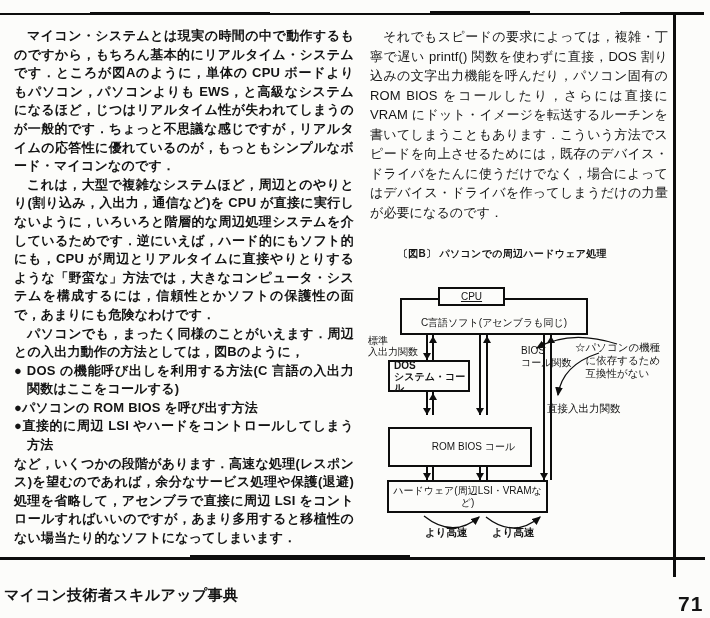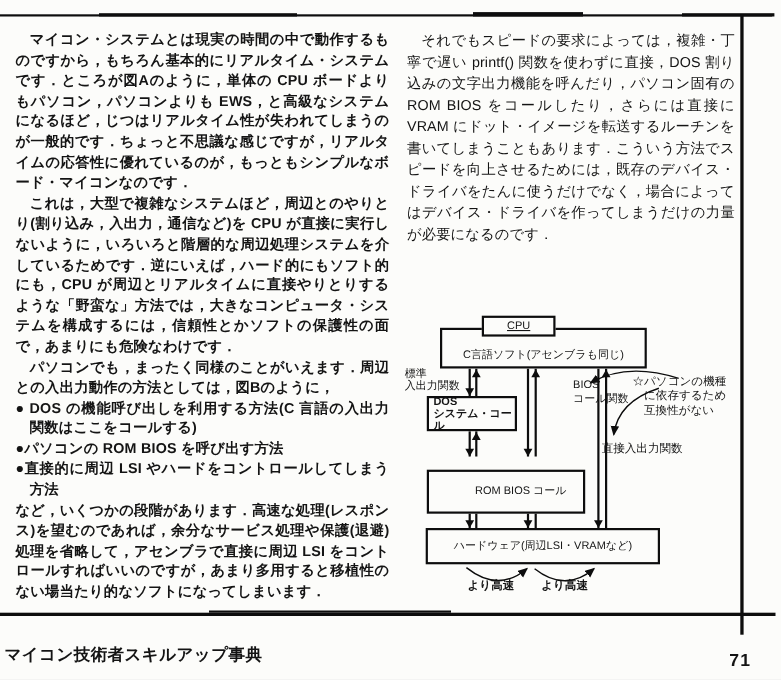--- a/index.html
+++ b/index.html
@@ -25,21 +25,21 @@
         display:flex;align-items:center;justify-content:center;text-align:center;line-height:12px;}
   .dlab{position:absolute;line-height:12px;}
   .prelines{white-space:pre-line;}
   .vline{position:absolute;width:2px;background:#0d0d0d;}
   .arr{position:absolute;width:0;height:0;}
   .arr-d{border-left:4px solid transparent;border-right:4px solid transparent;border-top:7px solid #0d0d0d;}
   .arr-u{border-left:4px solid transparent;border-right:4px solid transparent;border-bottom:7px solid #0d0d0d;}
   .dsvg{position:absolute;left:0;top:0;pointer-events:none;}
   
   .footer-title{position:absolute;left:4px;top:586px;font-size:15px;font-weight:bold;letter-spacing:.4px;}
-  .page-number{position:absolute;left:663px;top:592px;font-size:16px;font-weight:600;letter-spacing:1px;}
+  .page-number{position:absolute;left:678px;top:592px;font-size:21px;font-weight:600;letter-spacing:1px;}
 </style>
 </head>
 <body>
 
 <div class="page">
 
   <div class="bar" style="left:0;top:13px;width:702px;height:2px;"></div>
   <div class="bar" style="left:90px;top:12px;width:180px;height:3px;"></div>
   <div class="bar" style="left:430px;top:11px;width:100px;height:4px;"></div>
   <div class="bar" style="left:620px;top:12px;width:84px;height:3px;"></div>
@@ -54,20 +54,21 @@
     <div class="bullet">● DOS の機能呼び出しを利用する方法(C 言語の入出力関数はここをコールする)</div>
     <div class="bullet">●パソコンの ROM BIOS を呼び出す方法</div>
     <div class="bullet">●直接的に周辺 LSI やハードをコントロールしてしまう方法</div>
     <p class="para noindent">など，いくつかの段階があります．高速な処理(レスポンス)を望むのであれば，余分なサービス処理や保護(退避)処理を省略して，アセンブラで直接に周辺 LSI をコントロールすればいいのですが，あまり多用すると移植性のない場当たり的なソフトになってしまいます．</p>
   </div>
 
   <div class="col col-right">
     <p class="para">それでもスピードの要求によっては，複雑・丁寧で遅い printf() 関数を使わずに直接，DOS 割り込みの文字出力機能を呼んだり，パソコン固有の ROM BIOS をコールしたり，さらには直接に VRAM にドット・イメージを転送するルーチンを書いてしまうこともあります．こういう方法でスピードを向上させるためには，既存のデバイス・ドライバをたんに使うだけでなく，場合によってはデバイス・ドライバを作ってしまうだけの力量が必要になるのです．</p>
   </div>
 
+  <div class="fig-caption">〔図B〕 パソコンでの周辺ハードウェア処理</div>
 
   <div class="diagram">
 
     <div class="vline" style="left:61px;top:52px;height:25px;"></div>
     <div class="vline" style="left:67px;top:52px;height:25px;"></div>
     <div class="vline" style="left:61px;top:109px;height:23px;"></div>
     <div class="vline" style="left:67px;top:109px;height:23px;"></div>
     <div class="vline" style="left:61px;top:172px;height:25px;"></div>
     <div class="vline" style="left:67px;top:172px;height:25px;"></div>
 
@@ -111,21 +112,21 @@
     <div class="dbox" style="left:73px;top:4px;width:67px;height:19px;text-decoration:underline;">
       <span>CPU</span>
     </div>
     <div class="dbox prelines" style="left:23px;top:77px;width:82px;height:32px;justify-content:flex-start;text-align:left;padding-left:4px;line-height:11px;font-weight:bold;">
       <span class="prelines">DOS
 システム・コール</span>
     </div>
     <div class="dbox" style="left:23px;top:144px;width:144px;height:40px;padding-left:27px;">
       <span>ROM BIOS コール</span>
     </div>
-    <div class="dbox" style="left:22px;top:197px;width:213px;height:33px;">
+    <div class="dbox" style="left:22px;top:197px;width:161px;height:33px;">
       <span>ハードウェア(周辺LSI・VRAMなど)</span>
     </div>
 
     <div class="dlab prelines" style="left:3px;top:52px;line-height:11px;">標準
 入出力関数</div>
     <div class="dlab prelines" style="left:124px;top:62px;line-height:12px;margin-left:32px;">BIOS
 コール関数</div>
     <div class="dlab prelines" style="left:210px;top:58px;line-height:13px;font-size:10.5px;">☆パソコンの機種
 　に依存するため
 　互換性がない</div>

